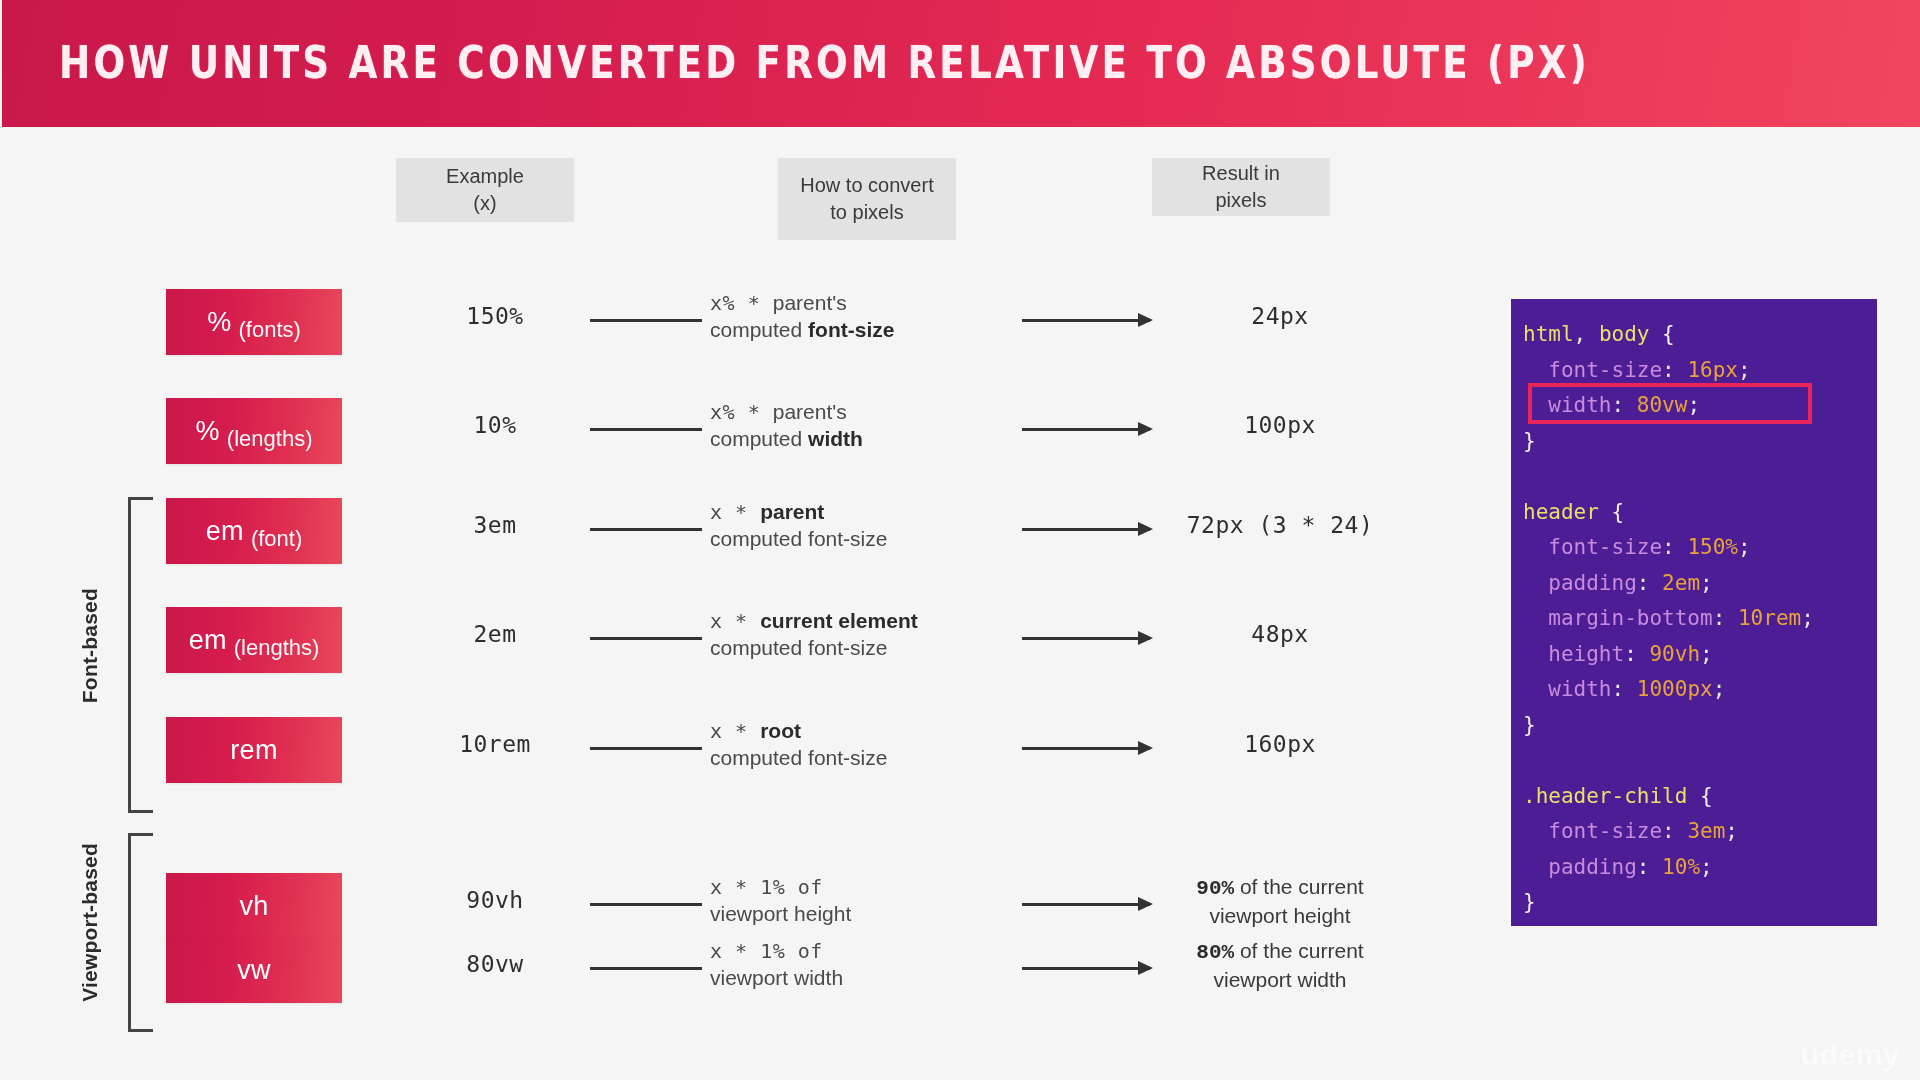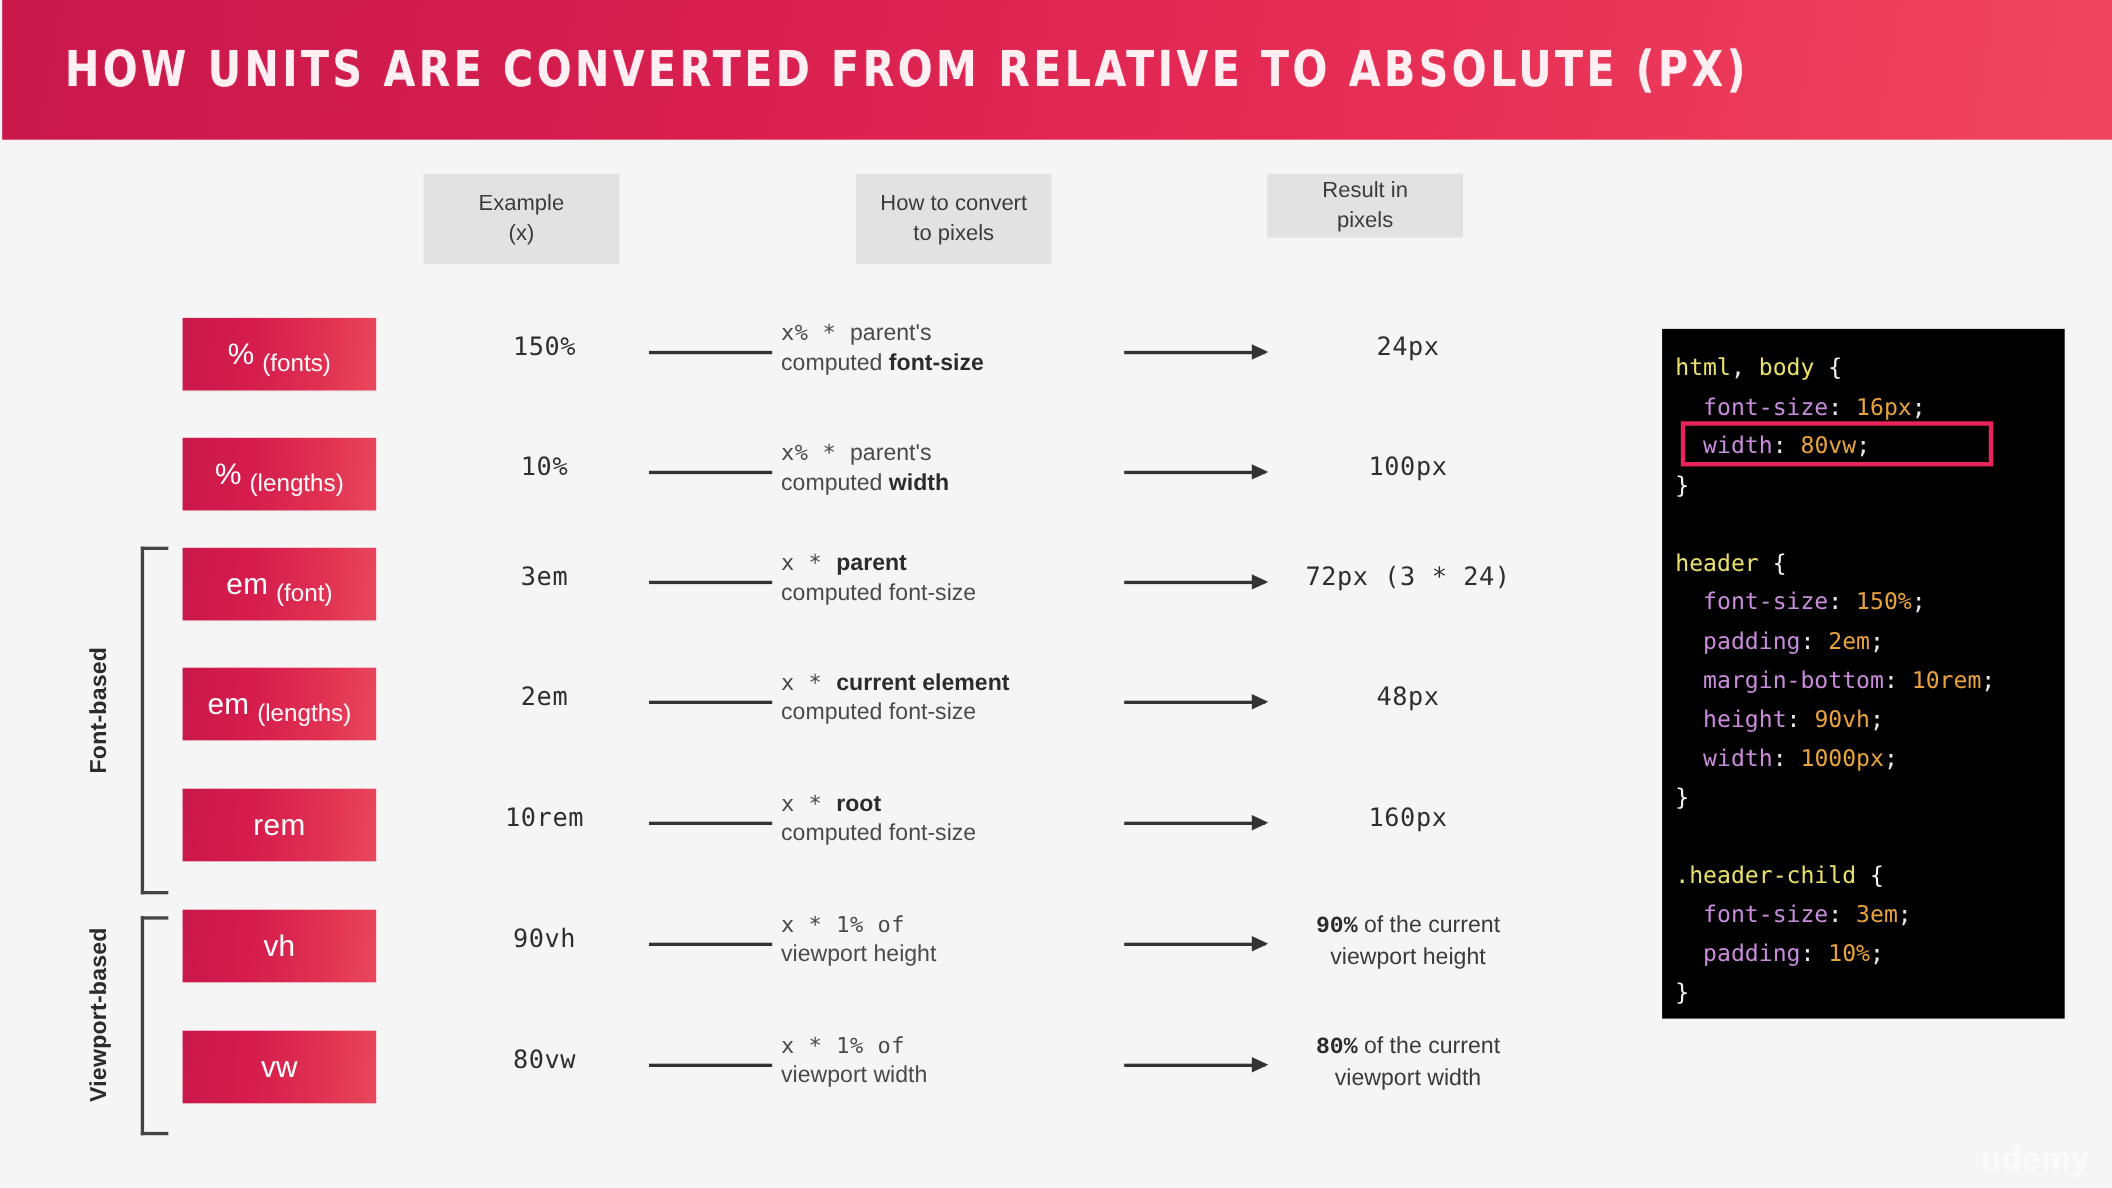--- a/index.html
+++ b/index.html
@@ -50,21 +50,21 @@
     line-height: 1.35;
     text-align: center;
     display: flex;
     flex-direction: column;
     align-items: center;
     justify-content: center;
   }
   .colhead .l1 { display: block; }
   .colhead .l2 { display: block; }
 
-  #head-example { left: 385px; top: 158px; width: 178px; height: 82px; }
+  #head-example { left: 396px; top: 158px; width: 178px; height: 64px; }
   #head-convert { left: 778px; top: 158px; width: 178px; height: 82px; justify-content: center; }
   #head-result  { left: 1152px; top: 158px; width: 178px; height: 58px; }
 
   
   .row {
     position: absolute;
     left: 0;
     width: 1920px;
     height: 86px;
   }
@@ -202,21 +202,21 @@
     white-space: nowrap;
   }
 
   
   .codepanel {
     position: absolute;
     left: 1511px;
     top: 299px;
     width: 366px;
     height: 627px;
-    background: #000000;
+    background: #4c1d95;
     padding: 18px 0 18px 0;
     box-sizing: border-box;
     font-family: "DejaVu Sans Mono", "Liberation Mono", monospace;
     font-size: 21px;
     line-height: 35.5px;
     color: #e6e6e6;
     overflow: hidden;
   }
   .codeline {
     white-space: pre;
@@ -340,21 +340,21 @@
       </div>
       <div class="example">10rem</div>
       <div class="dash"></div>
       <div class="convert">
         <div><span class="mono">x</span><span class="mono">  *  </span><span class="bold">root</span></div>
         <div><span>computed font-size</span></div>
       </div>
       <div class="arrow"></div>
       <div class="result">160px</div>
     </div>
-    <div class="row" style="top: 827px;">
+    <div class="row" style="top: 873px;">
       <div class="pill">
         <span class="main">vh</span>
       </div>
       <div class="example">90vh</div>
       <div class="dash"></div>
       <div class="convert">
         <div><span class="mono">x</span><span class="mono">  *  </span><span class="mono">1% of</span></div>
         <div><span>viewport height</span></div>
       </div>
       <div class="arrow"></div>

